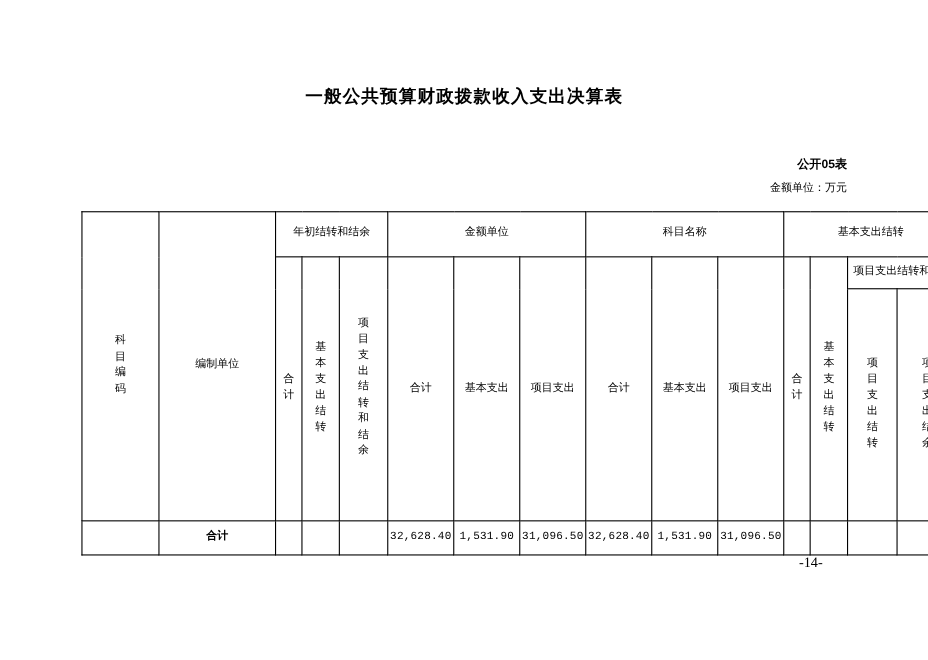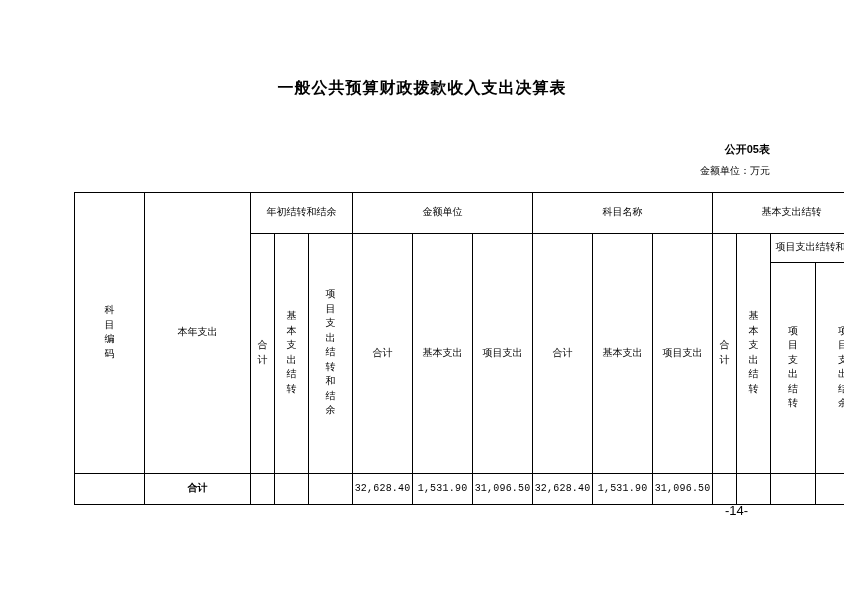--- a/index.html
+++ b/index.html
@@ -52,21 +52,21 @@
     right: 74px;
     top: 164px;
     font-size: 10px;
     font-family: "Liberation Sans", sans-serif;
   }
   .page-num {
     position: absolute;
     right: 96px;
     top: 503px;
     font-size: 13px;
-    font-family: Liberation Sans, sans-serif;
+    font-family: Liberation Serif, serif;
   }
 
   
   table.fin {
     position: absolute;
     left: 74px;
     top: 192px;
     width: 696px;
     border-collapse: collapse;
     table-layout: fixed;
@@ -125,21 +125,21 @@
       <col style="width:55px">
     </colgroup>
 
     <tbody>
 
       <tr>
         <td rowspan="4" class="tallcell">
           <span class="vnarrow">科目编码</span>
         </td>
         <td rowspan="4" class="tallcell">
-          <span>本年支出</span>
+          <span>编制单位</span>
         </td>
         <td colspan="3" class="h-group">
           <span>年初结转和结余</span>
         </td>
         <td colspan="3" class="h-group">
           <span>金额单位</span>
         </td>
         <td colspan="3" class="h-group">
           <span>科目名称</span>
         </td>

